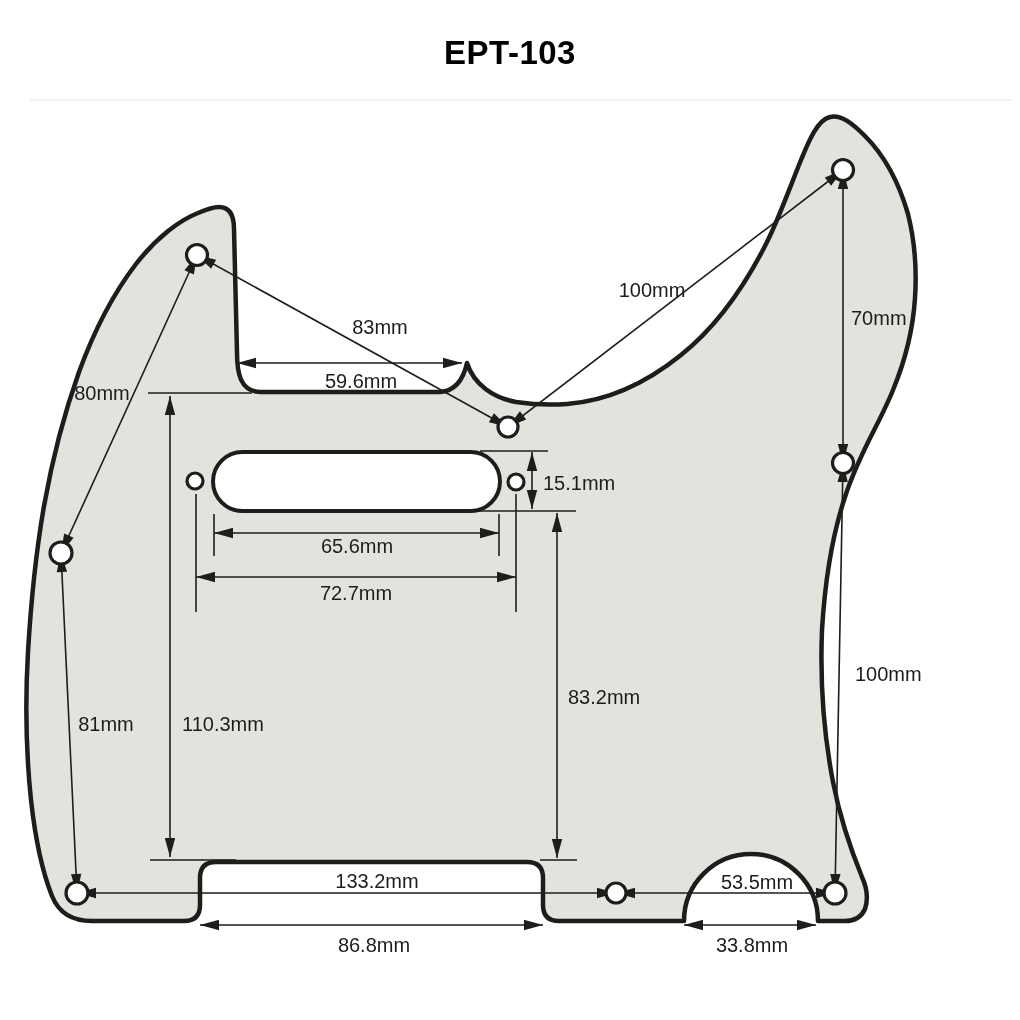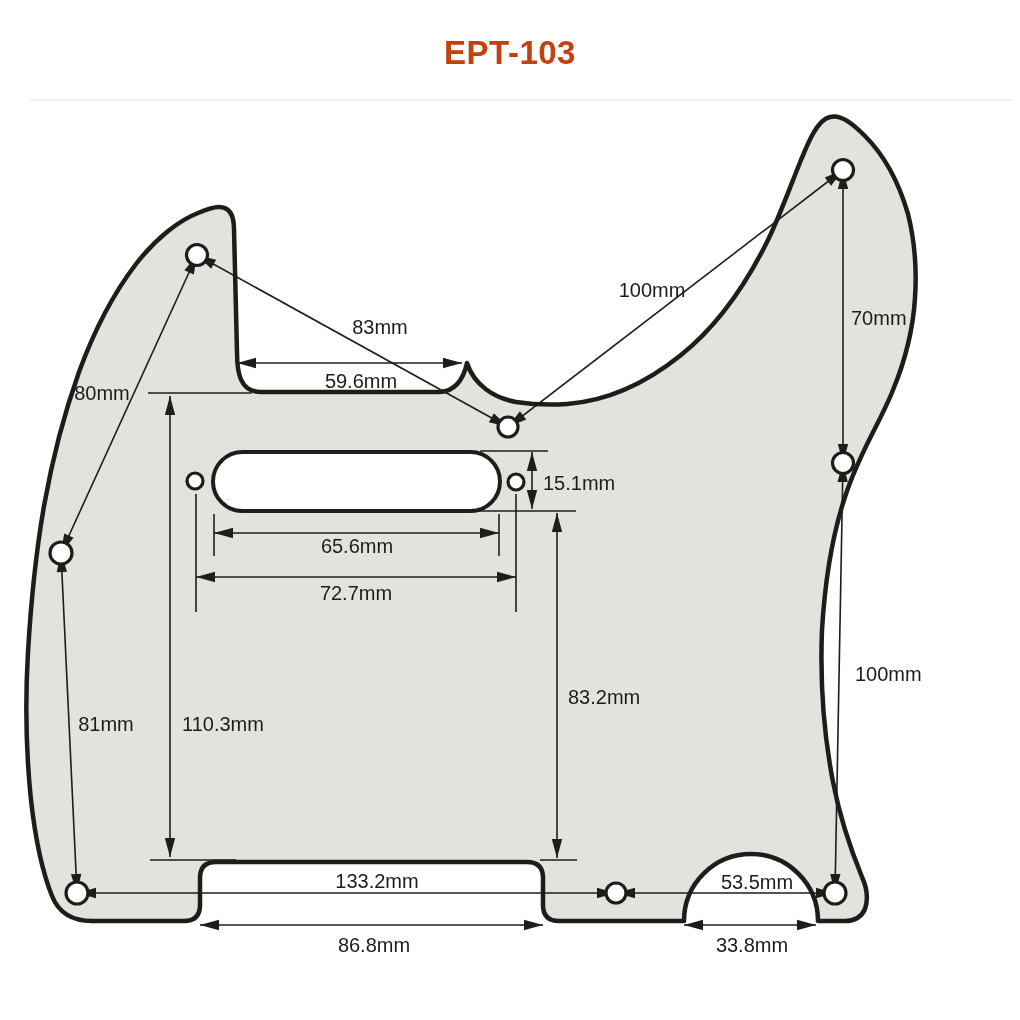--- a/index.html
+++ b/index.html
@@ -5,21 +5,21 @@
   html, body { margin: 0; padding: 0; background: #ffffff; }
   body {
     width: 1020px; height: 1020px;
     font-family: "Liberation Sans", sans-serif;
     overflow: hidden;
   }
   .stage { position: relative; width: 1020px; height: 1020px; background: #ffffff; }
   .title {
     position: absolute; top: 34px; left: 0; width: 100%;
     text-align: center;
-    font-size: 33px; font-weight: bold; color: #c2410c;
+    font-size: 33px; font-weight: bold; color: #000000;
     letter-spacing: 0.5px;
   }
   svg.diagram { position: absolute; left: 0; top: 0; }
   svg.diagram text {
     font-family: "Liberation Sans", sans-serif;
     font-size: 20px;
     fill: #1c1c1c;
   }
 </style>
 </head>

